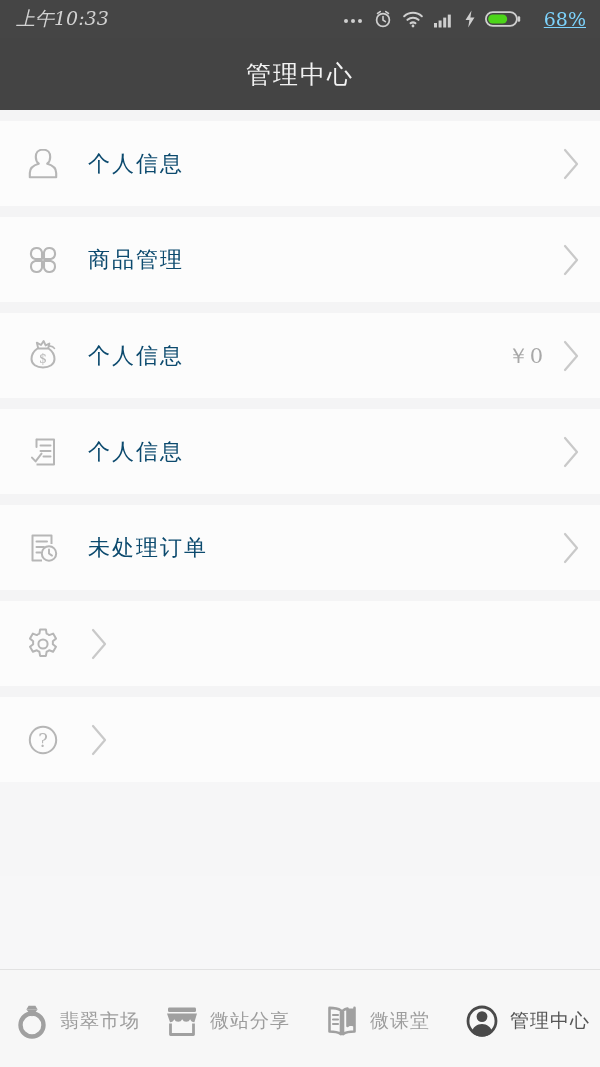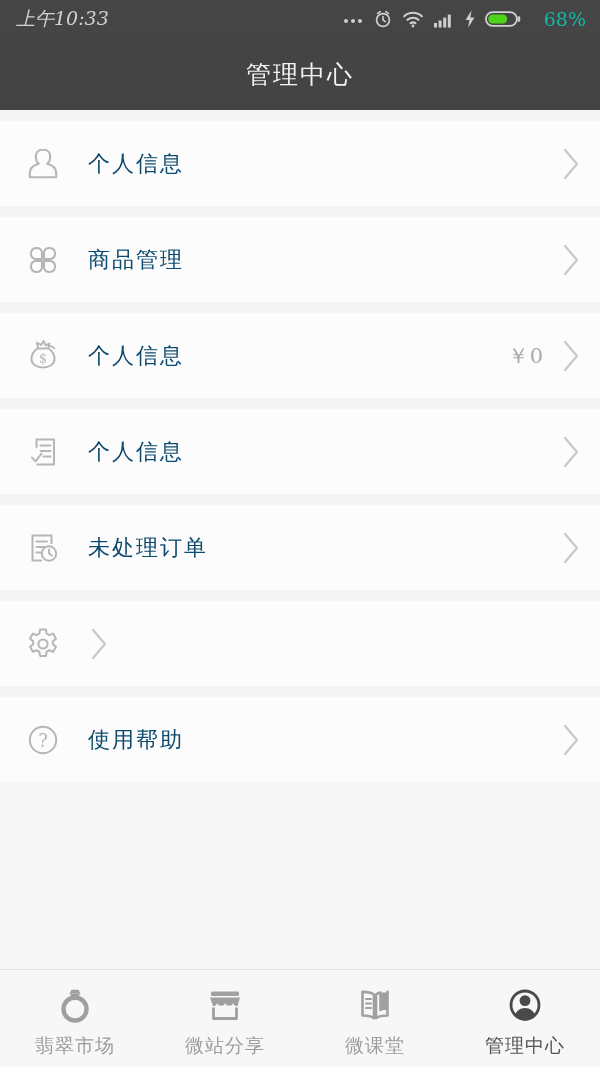--- a/index.html
+++ b/index.html
@@ -44,22 +44,23 @@
   }
   .status-right {
     display: flex;
     align-items: center;
     gap: 9px;
   }
   .status-right svg { display: block; }
   .battery-pct {
     font-size: 19px;
     font-family: "DejaVu Serif", serif;
-    color: #14b8a6;
+    color: #7dd3fc;
     margin-left: 14px;
+    text-decoration: underline;
   }
 
   
   .titlebar {
     height: 72px;
     background: #444444;
     display: flex;
     align-items: center;
     justify-content: center;
     flex: none;
@@ -134,21 +135,21 @@
     height: 97px;
     background: #f7f7f7;
     border-top: 1px solid #e2e2e2;
     display: flex;
     align-items: stretch;
     flex: none;
   }
   .tab {
     flex: 1 1 0;
     display: flex;
-    flex-direction: column;
+    flex-direction: row;
     align-items: center;
     justify-content: center;
     gap: 6px;
     padding-top: 4px;
   }
   .tab-icon {
     height: 44px;
     display: flex;
     align-items: center;
     justify-content: center;
@@ -340,21 +341,20 @@
 
     <div class="row-gap"></div>
 
     <div class="row">
       <div class="row-icon">
         <svg width="42" height="42" viewBox="0 0 42 42">
           <circle cx="21" cy="21" r="13.2" fill="none" stroke="#b6b6b6" stroke-width="2"></circle>
           <text x="21" y="27.5" font-size="18" font-family="DejaVu Serif, serif" fill="#b6b6b6" text-anchor="middle">?</text>
         </svg>
       </div>
-      <div class="row-label">使用帮助</div>
       <div class="row-value"></div>
       <div class="chevron">
         <svg width="20" height="34" viewBox="0 0 20 34">
             <path d="M4 3 L16 17 L4 31" fill="none" stroke="#c9c9c9" stroke-width="2.2" stroke-linecap="round" stroke-linejoin="round"></path>
           </svg>
       </div>
     </div>
   </div>
 
   <div class="filler"></div>

